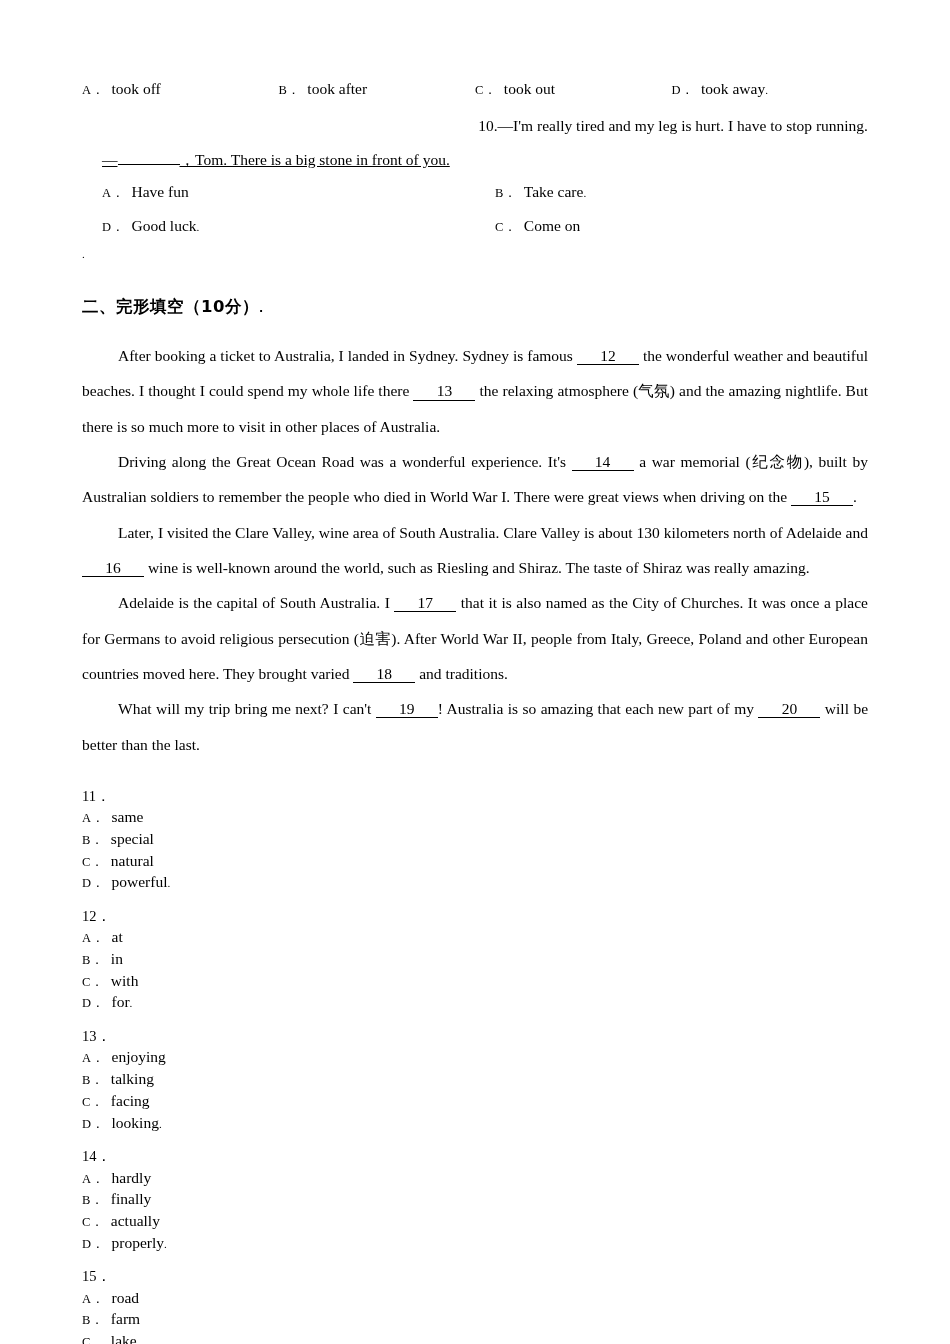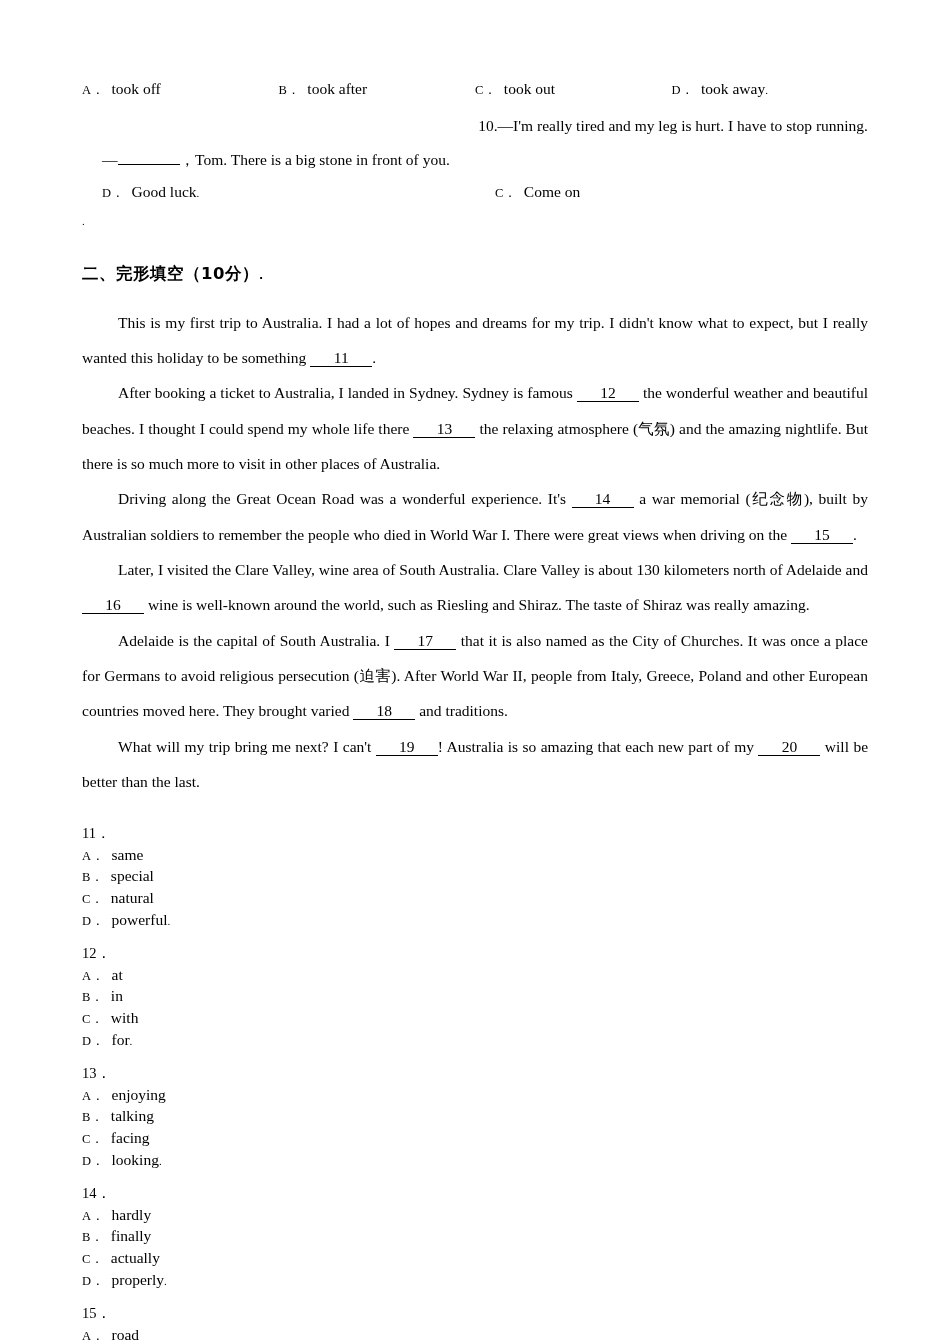--- a/index.html
+++ b/index.html
@@ -54,20 +54,21 @@
     font-size: 15.5px;
     line-height: 1.5;
     margin-bottom: 11px;
     text-align: right;
   }
   .qline-indent {
     font-size: 15.5px;
     line-height: 1.5;
     margin-bottom: 10px;
     padding-left: 20px;
+    text-decoration: underline;
   }
   .blank-ul {
     display: inline-block;
     border-bottom: 1px solid #000;
     width: 62px;
     height: 0.95em;
     vertical-align: baseline;
   }
 
   .opt-row-2 {
@@ -154,32 +155,32 @@
       <div><span class="opt-label">A．</span><span class="opt-text">took off</span></div>
       <div><span class="opt-label">B．</span><span class="opt-text">took after</span></div>
       <div><span class="opt-label">C．</span><span class="opt-text">took out</span></div>
       <div><span class="opt-label">D．</span><span class="opt-text">took away</span><span class="period-sm">.</span></div>
     </div>
 
     <div class="qline">10.—I'm really tired and my leg is hurt. I have to stop running.</div>
     <div class="qline-indent"><span>—</span><span class="blank-ul"></span><span>，Tom. There is a big stone in front of you.</span></div>
 
     <div class="opt-row-2">
+      <div><span class="opt-label">A．</span><span class="opt-text">Have fun</span></div>
+      <div><span class="opt-label">B．</span><span class="opt-text">Take care</span><span class="period-sm">.</span></div>
+    </div>
+    <div class="opt-row-2">
       <div><span class="opt-label">D．</span><span class="opt-text">Good luck</span><span class="period-sm">.</span></div>
       <div><span class="opt-label">C．</span><span class="opt-text">Come on</span></div>
     </div>
 
     <div class="tiny-dot">.</div>
 
     <div class="section-title"><span>二、完形填空（10分）</span><span class="period-sm">.</span></div>
 
-    <div class="para">
-      <span class="indent"></span><span>This is my first trip to Australia. I had a lot of hopes and dreams for my trip. I didn't know what to expect, but I really wanted this holiday to be something</span>
-      <span class="blank-num">11</span><span>.</span>
-    </div>
 
     <div class="para">
       <span class="indent"></span><span>After booking a ticket to Australia, I landed in Sydney. Sydney is famous</span>
       <span class="blank-num">12</span>
       <span>the wonderful weather and beautiful beaches. I thought I could spend my whole life there</span>
       <span class="blank-num">13</span>
       <span>the relaxing atmosphere (气氛) and the amazing nightlife. But there is so much more to visit in other places of Australia.</span>
     </div>
 
     <div class="para">

